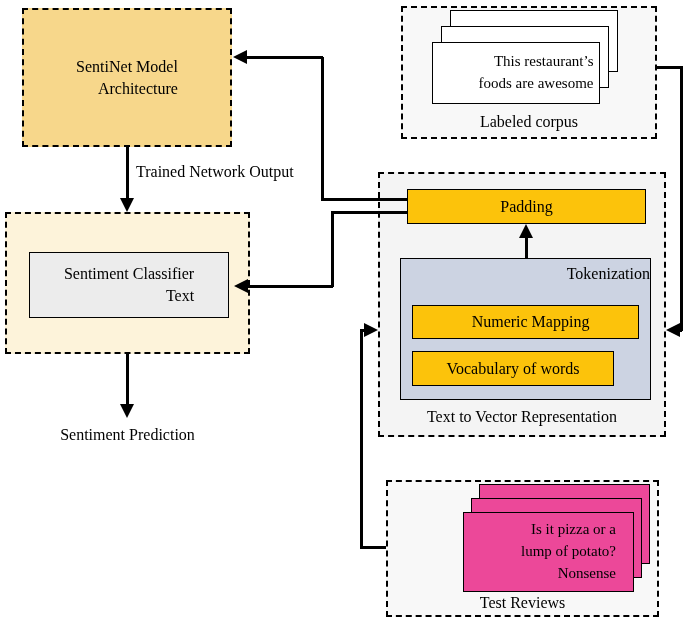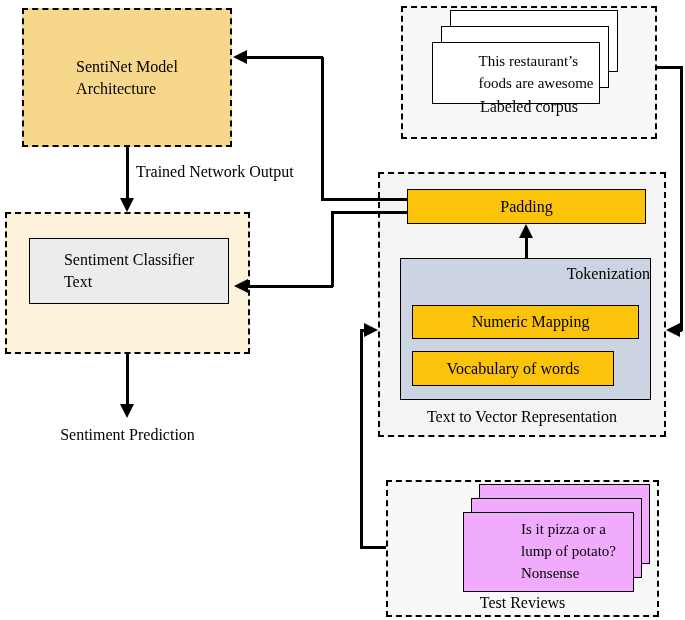--- a/index.html
+++ b/index.html
@@ -16,34 +16,34 @@
 
   .abs { position: absolute; }
 
   .dashed { border: 2px dashed #000; }
   .solid  { border: 1.6px solid #000; }
 
   .center {
     display: flex;
     align-items: center;
     justify-content: center;
-    text-align: left;
+    text-align: right;
   }
 
   .bl { display: block; }
 
   
   .sentinet-fill   { background: #f7d78b; }
   .cream-fill      { background: #fdf3da; }
   .gray-fill       { background: #ececec; }
   .orange-fill     { background: #fcc30b; }
   .bluegray-fill   { background: #ccd3e2; }
   .panel-fill      { background: #f4f4f4; }
   .white-fill      { background: #ffffff; }
-  .green-fill      { background: #f0abfc; }
+  .green-fill      { background: #ec4899; }
 
   .label-16 { font-size: 16px; line-height: 1.35; }
   .label-15 { font-size: 15px; line-height: 1.45; margin-left: 40px; }
 
   .caption {
     position: absolute;
     text-align: center;
     font-size: 16px;
   }
 
@@ -77,42 +77,42 @@
       <span class="bl">Architecture</span>
     </div>
   </div>
 
   <div class="line" style="left:126px; top:147px; width:2.5px; height:53px;"></div>
   <div class="arrow down" style="left:120px; top:198px;"></div>
 
   <div class="abs label-16" style="left:136px; top:161px;">Trained Network Output</div>
 
   <div class="abs dashed cream-fill" style="left:5px; top:212px; width:245px; height:142px;"></div>
-  <div class="abs solid gray-fill center" style="left:29px; top:238px; width:200px; height:66px;">
+  <div class="abs solid gray-fill center" style="left:29px; top:252px; width:200px; height:66px;">
     <div class="label-16">
       <span class="bl">Sentiment Classifier</span>
       <span class="bl">Text</span>
     </div>
   </div>
 
   <div class="line" style="left:126px; top:354px; width:2.5px; height:52px;"></div>
   <div class="arrow down" style="left:120px; top:404px;"></div>
 
   <div class="abs label-16" style="left:25px; top:424px; width:205px; text-align:center;">Sentiment Prediction</div>
 
   <div class="abs dashed" style="left:401px; top:6px; width:256px; height:133px; background:#f8f8f8;"></div>
   <div class="abs solid white-fill" style="left:450px; top:10px; width:168px; height:62px;"></div>
   <div class="abs solid white-fill" style="left:441px; top:26px; width:168px; height:62px;"></div>
   <div class="abs solid white-fill center" style="left:432px; top:42px; width:168px; height:62px;">
     <div class="label-15">
       <span class="bl">This restaurant’s</span>
       <span class="bl">foods are awesome</span>
     </div>
   </div>
-  <div class="caption" style="left:401px; top:98px; width:256px;">Labeled corpus</div>
+  <div class="caption" style="left:401px; top:113px; width:256px;">Labeled corpus</div>
 
   <div class="line" style="left:657px; top:66px; width:25px; height:2.5px;"></div>
   <div class="line" style="left:680px; top:66px; width:2.5px; height:265px;"></div>
   <div class="line" style="left:679px; top:329px; width:3px; height:2.5px;"></div>
   <div class="arrow left" style="left:666px; top:323px;"></div>
 
   <div class="abs dashed panel-fill" style="left:378px; top:172px; width:288px; height:265px;"></div>
 
   <div class="abs solid orange-fill center" style="left:407px; top:189px; width:239px; height:35px;">
     <span class="label-16">Padding</span>

